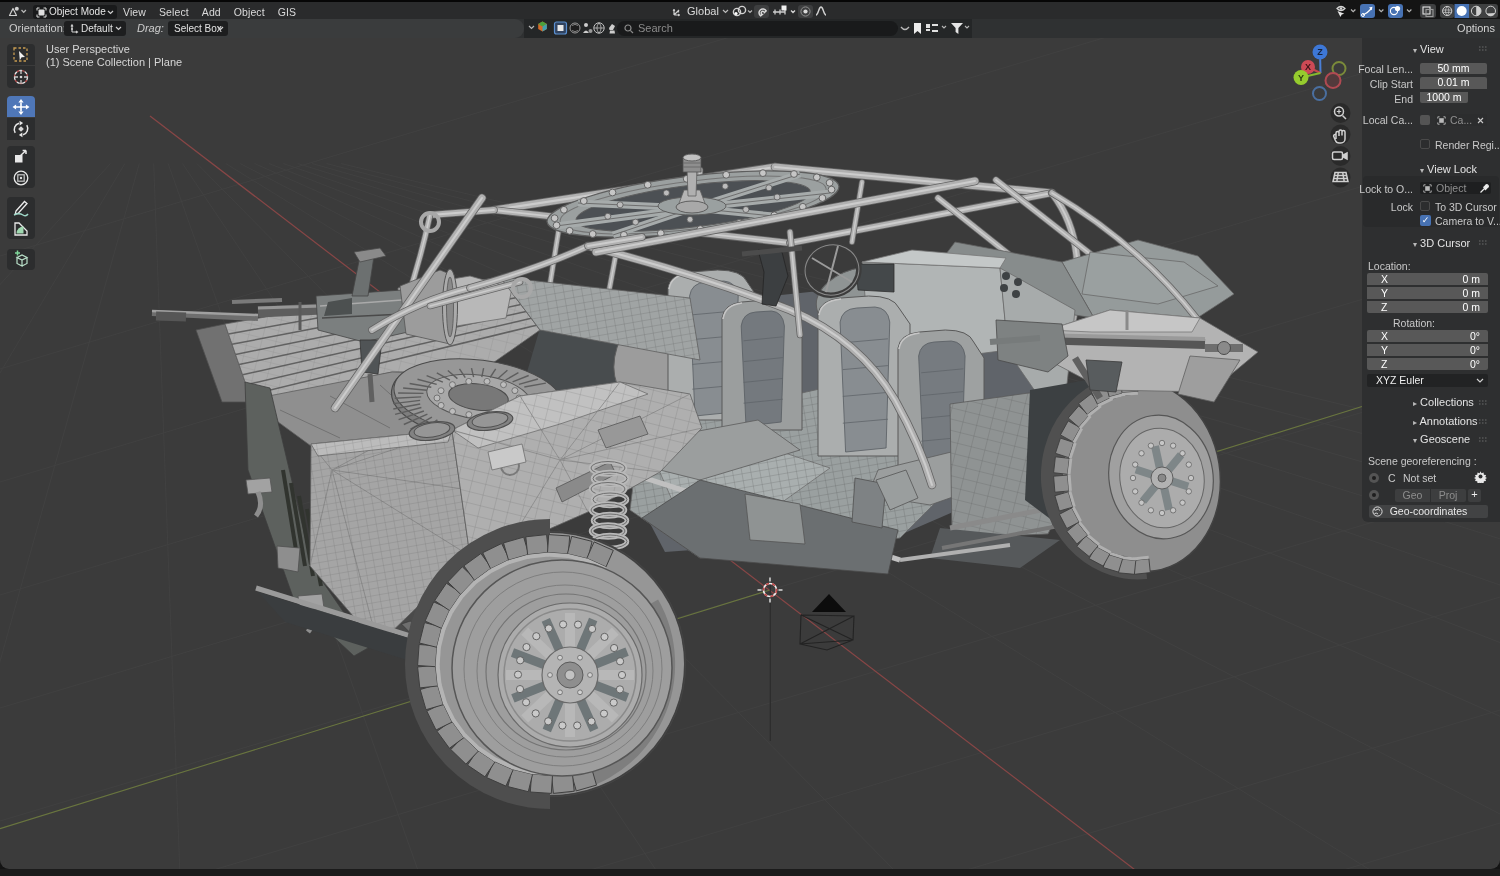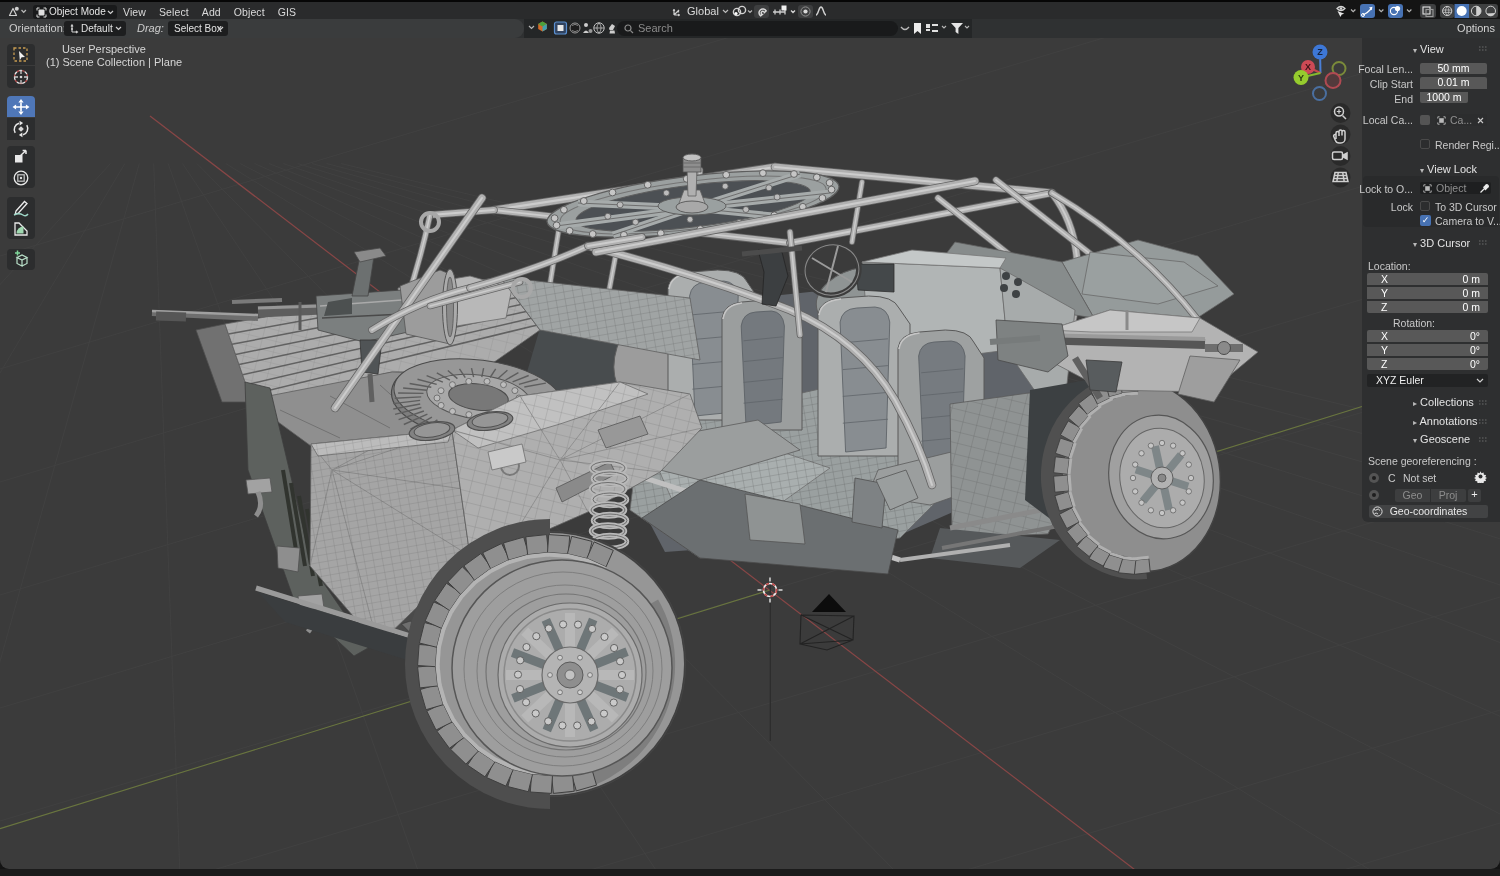--- a/index.html
+++ b/index.html
@@ -787,21 +787,21 @@
           <path d="M1336.8 111.5 h4.4 M1339 109.3 v4.4" stroke-width="1.2"></path>
 <path d="M1336 139 v-6 a1.5 1.5 0 0 1 3 0 m0 3 v-4.5 a1.5 1.5 0 0 1 3 0 m0 4 v-3.5 a1.5 1.5 0 0 1 3 0 v7 a4 4 0 0 1 -4 4 h-2 a4 4 0 0 1 -3.6 -2.6 l-1.8 -4.4 a1.4 1.4 0 0 1 2.4 -1"></path>
 <rect x="1332.5" y="152" width="10" height="7.5" rx="1.5"></rect>
           <path d="M1342.5 155.5 l4.5 -2.5 v6 l-4.5 -2.5" fill="#cfcfcf"></path>
 <path d="M1335 172.5 h11 l2 9 h-15 Z M1338.3 172.5 l-1.5 9 M1342.7 172.5 l1.5 9 M1334 175.5 h13 M1333.4 178.5 h14.2"></path>
 </g>
 
     </svg>
   </div>
 
-  <div class="vptext" style="left:46px;top:43px;margin-left:16px;">User Perspective</div>
+  <div class="vptext" style="left:46px;top:43px;">User Perspective</div>
   <div class="vptext" style="left:46px;top:56px;">(1) Scene Collection | Plane</div>
 
   <div class="tool" style="top:44px;border-radius:4px 4px 0 0;">
     <svg width="28" height="22" viewBox="0 0 28 22">
         <rect x="7" y="4" width="13" height="13" fill="none" stroke="#c79c52" stroke-width="1.3" stroke-dasharray="2.5 2"></rect>
         <path d="M12 7 l6 6 -3.4 0.2 -1.8 3 Z" fill="#f2f2f2"></path>
       </svg>
   </div>
   <div class="tool" style="top:66.4px;border-radius:0 0 4px 4px;">
     <svg width="28" height="22" viewBox="0 0 28 22">

